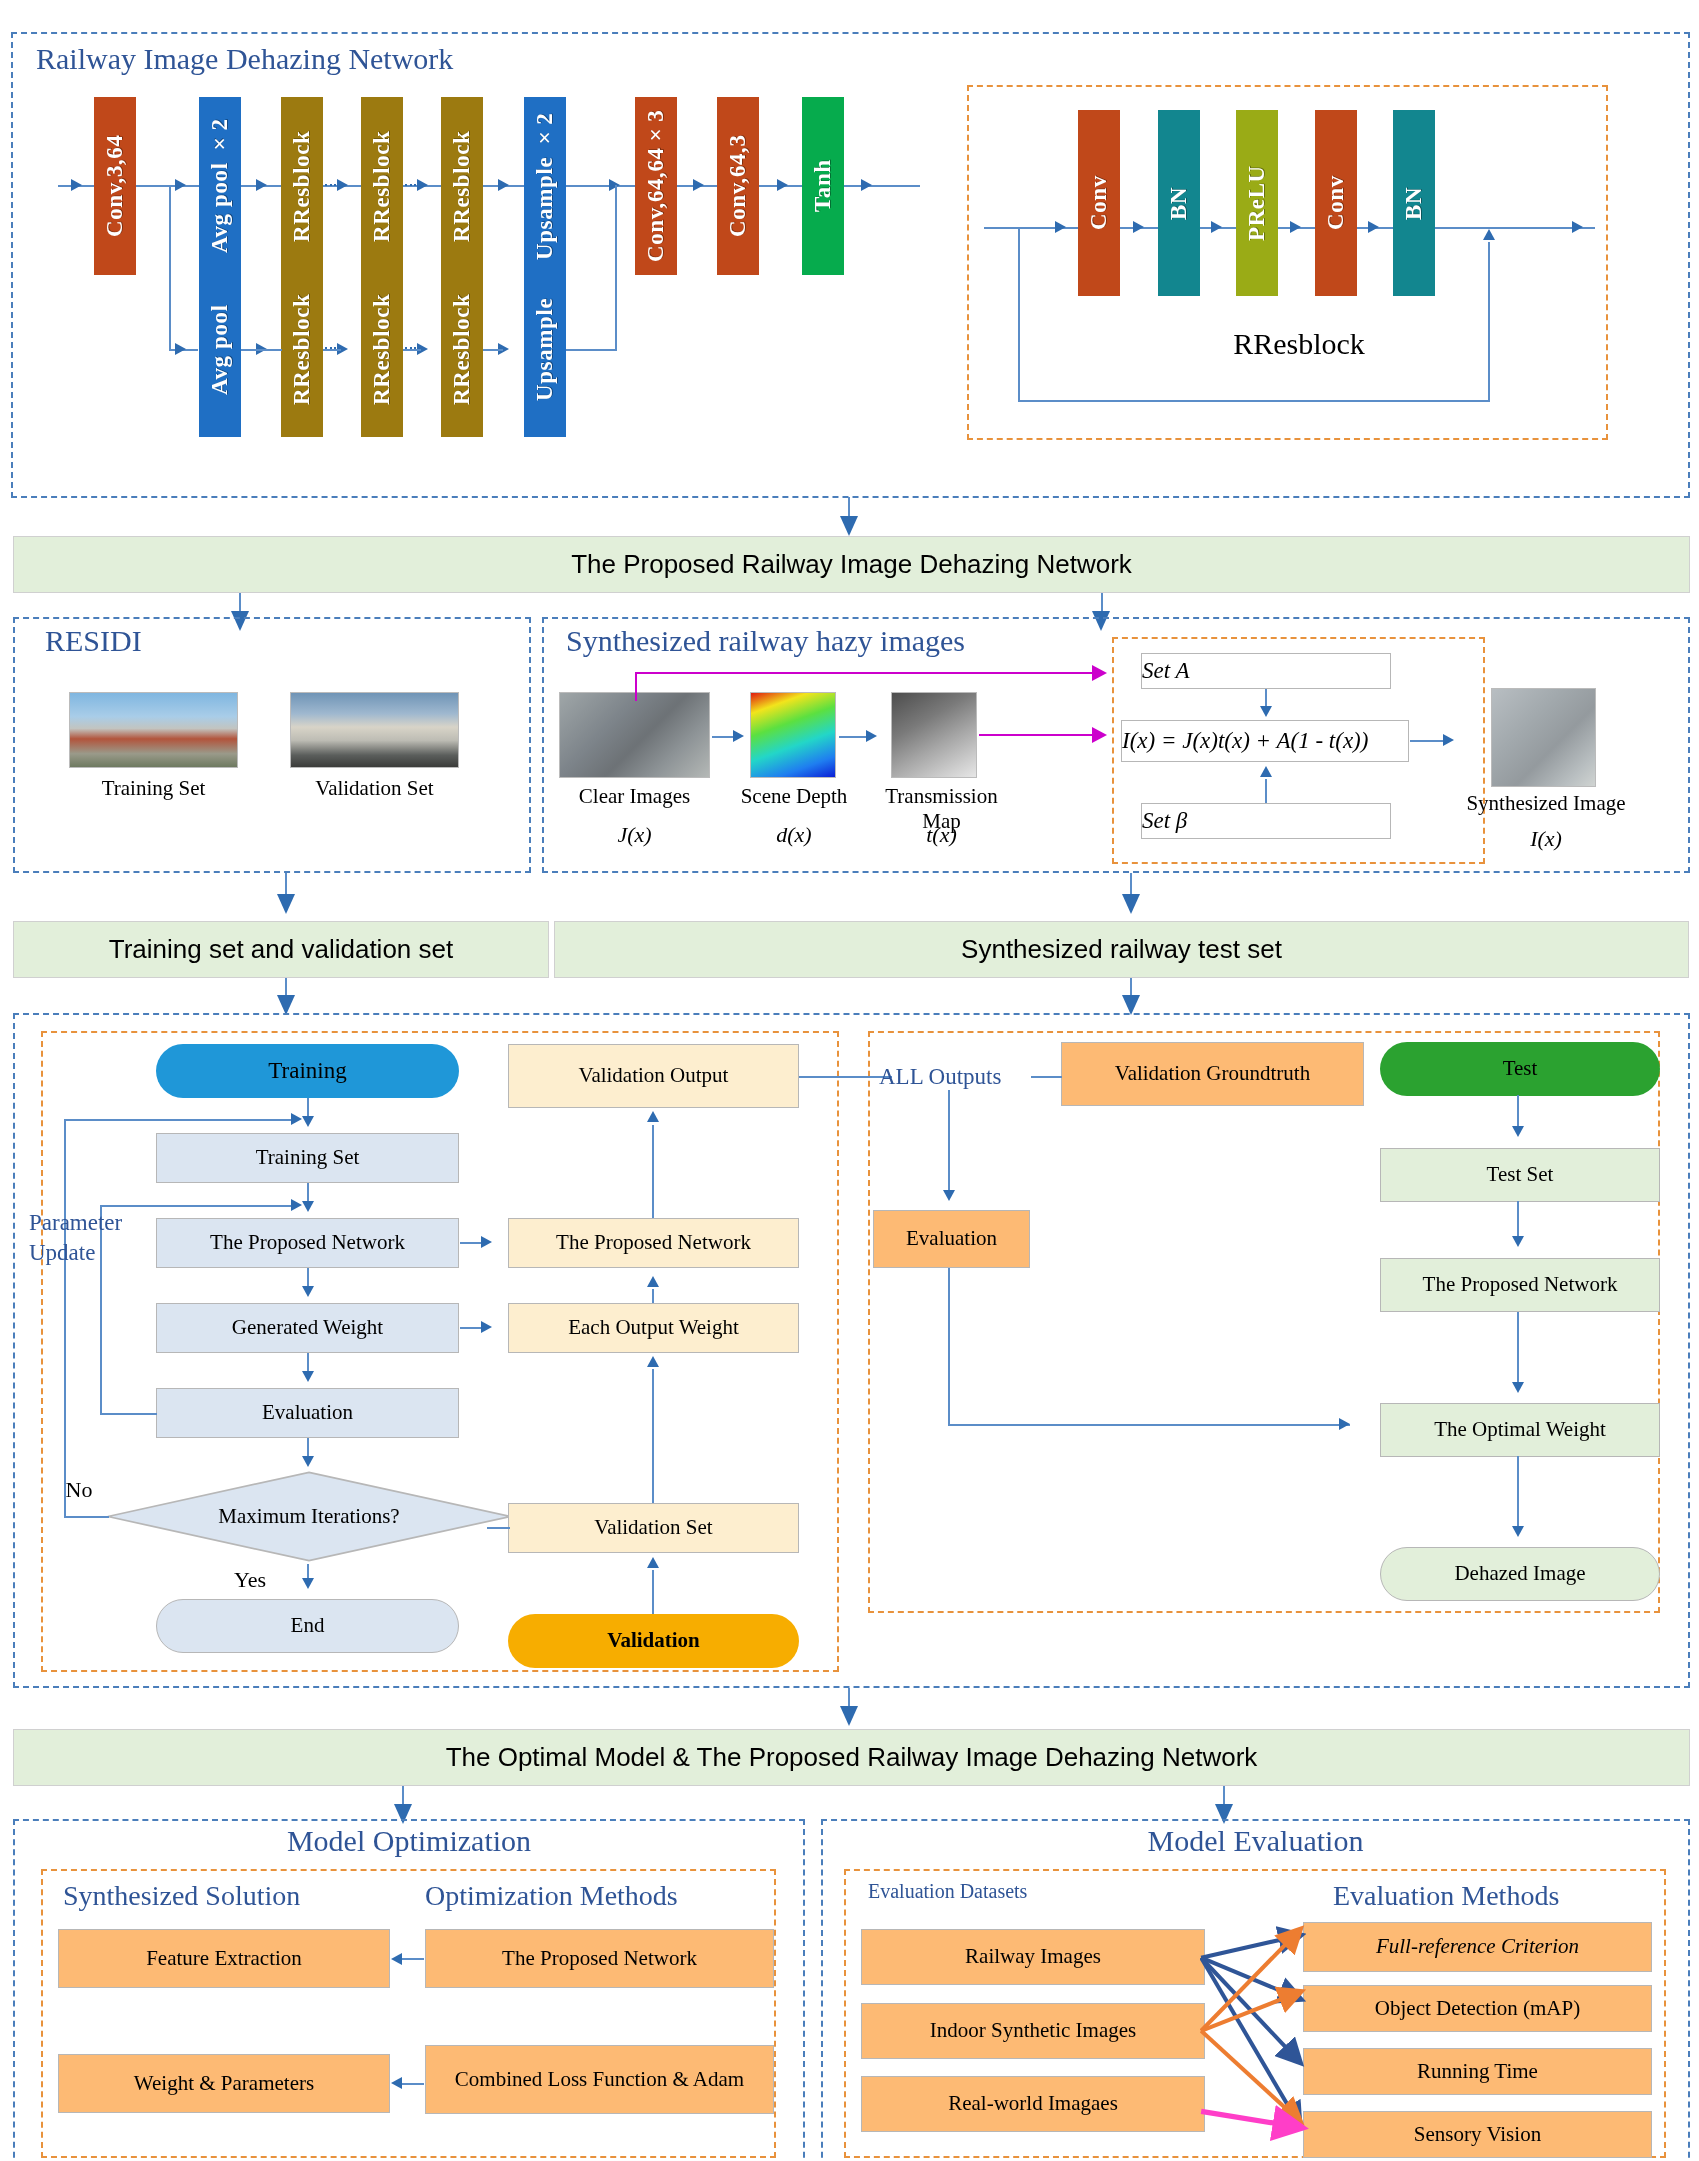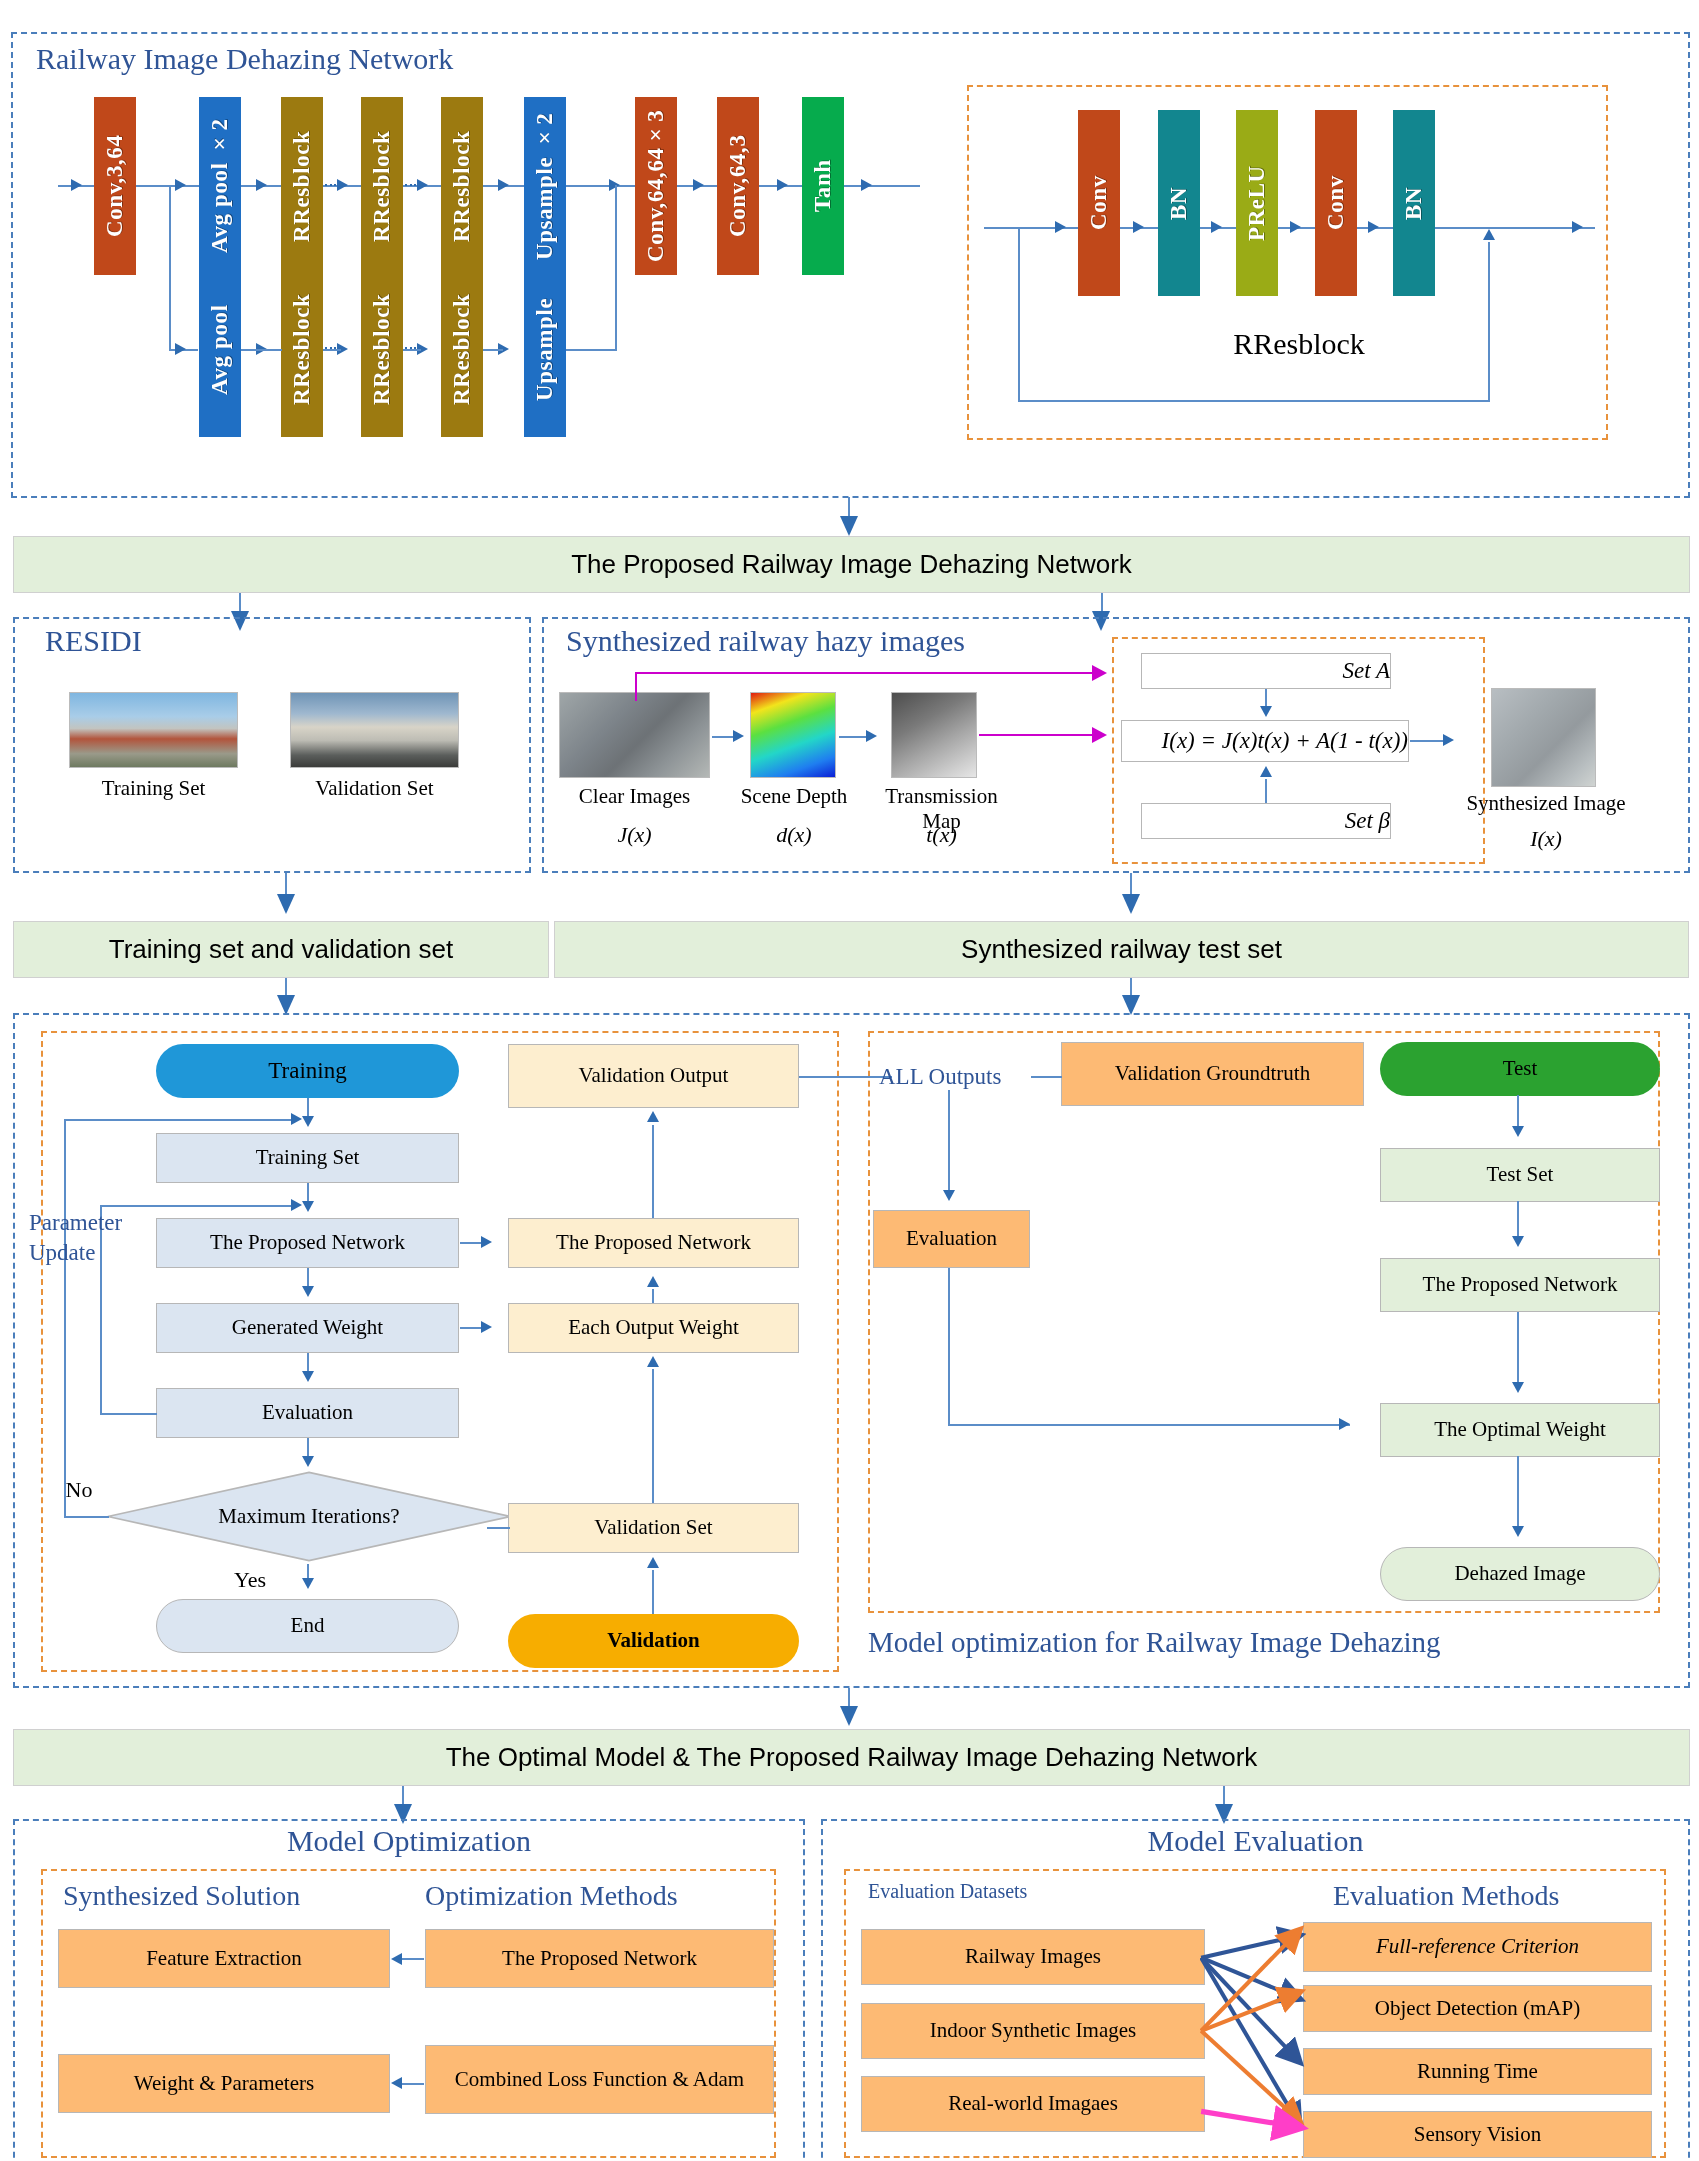--- a/index.html
+++ b/index.html
@@ -54,21 +54,21 @@
   .fb-cream{background:#fdeecf;}
   .fb-cyan{background:#fdba74;}
   .fb-greenlt{background:#e2efda;}
   .pill{border-radius:35px;}
   .pill-blue{background:#1f97d8;border:none;color:#000;}
   .pill-orange{background:#f7ad00;border:none;color:#000;font-weight:bold;}
   .pill-green{background:#2ba230;border:none;color:#000;}
   .pill-lt{background:#dbe5f1;border:1.2px solid #b7b7b7;}
   .pill-greenlt{background:#e2efda;border:1.2px solid #b7b7b7;}
 
-  .eqbox{border:1.2px solid #b7b7b7;background:#fff;display:flex;align-items:center;justify-content:flex-end;
+  .eqbox{border:1.2px solid #b7b7b7;background:#fff;display:flex;align-items:center;justify-content:flex-start;
          font-family:"Liberation Serif",serif;font-style:italic;color:#000;}
 
   .cap{font-family:"Liberation Serif",serif;font-size:21px;color:#000;text-align:center;}
   .capi{font-family:"Liberation Serif",serif;font-size:22px;font-style:italic;color:#000;text-align:center;}
 
   .imgph{border:0.6px solid #bbb;background-size:cover;}
 
   .lbl-blue{color:#2f5496;font-family:"Liberation Serif",serif;}
 </style>
 </head>
@@ -428,21 +428,20 @@
     <span>The  Optimal Weight</span>
     </div>
 
   <div class="ln lnv abs" style="left:1517px;top:1432px;height:76px;"></div>
   <div class="ar-d abs" style="left:1512px;top:1502px;"></div>
 
   <div class="abs fbox pill pill-greenlt" style="left:1380px;top:1523px;width:280px;height:54px;">
     <span>Dehazed Image</span>
     </div>
 
-  <div class="abs lbl-blue" style="left:868px;top:1602px;font-size:29px;">Model optimization for Railway Image Dehazing</div>
 
   <div class="ln lnv abs" style="left:848px;top:1664px;height:24.5px;"></div>
   <div class="ar-d abs big" style="left:840px;top:1682px;"></div>
 
   <div class="abs banner" style="left:13px;top:1705px;width:1677px;height:57px;">The Optimal Model &amp; The Proposed Railway Image Dehazing Network</div>
 
   <div class="ln lnv abs" style="left:402px;top:1762px;height:24.5px;"></div>
   <div class="ar-d abs big" style="left:394px;top:1780px;"></div>
   <div class="ln lnv abs" style="left:1223px;top:1762px;height:24.5px;"></div>
   <div class="ar-d abs big" style="left:1215px;top:1780px;"></div>

